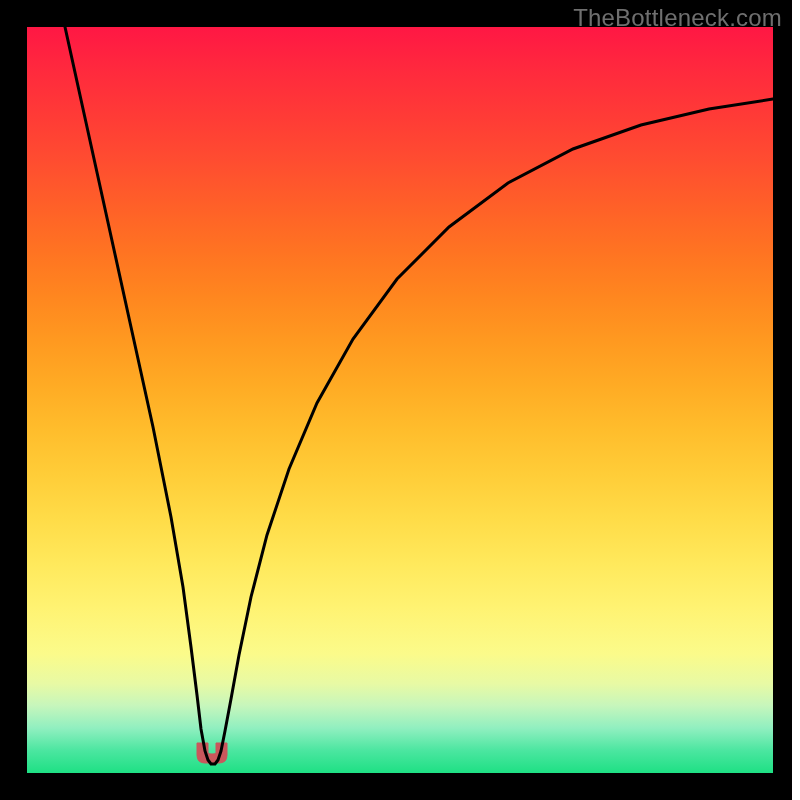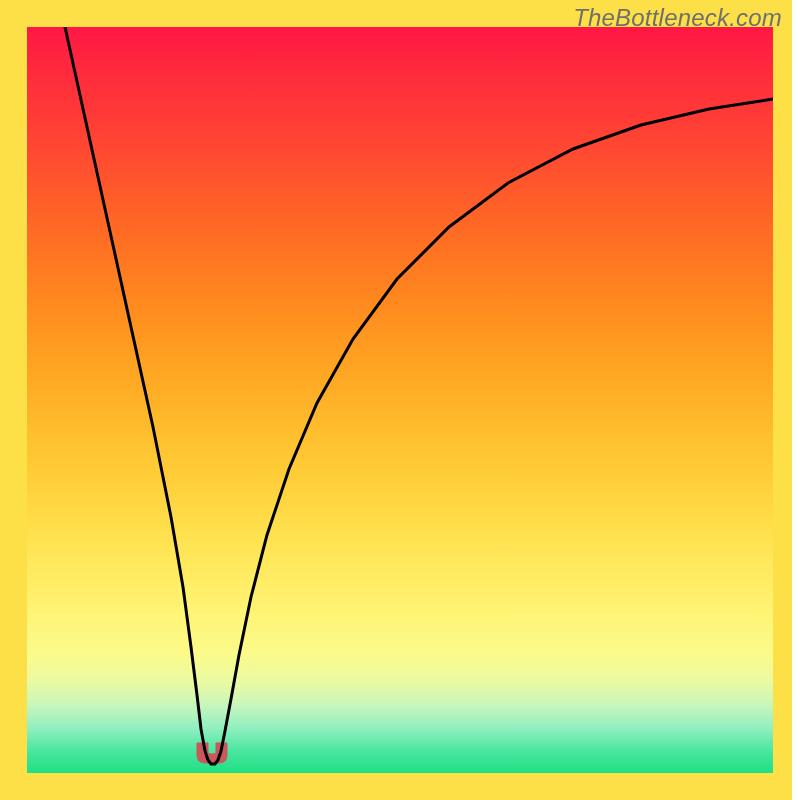--- a/index.html
+++ b/index.html
@@ -7,22 +7,21 @@
     padding: 0;
     width: 800px;
     height: 800px;
     overflow: hidden;
     font-family: Arial, Helvetica, sans-serif;
   }
   .stage {
     position: relative;
     width: 792px;
     height: 800px;
-    background: #fde047;
-    font-style: italic;
+    background: #000000;
   }
   .plot-area {
     position: absolute;
     left: 27px;
     top: 27px;
     width: 746px;
     height: 746px;
     overflow: hidden;
   }
   .gradient-bg {

